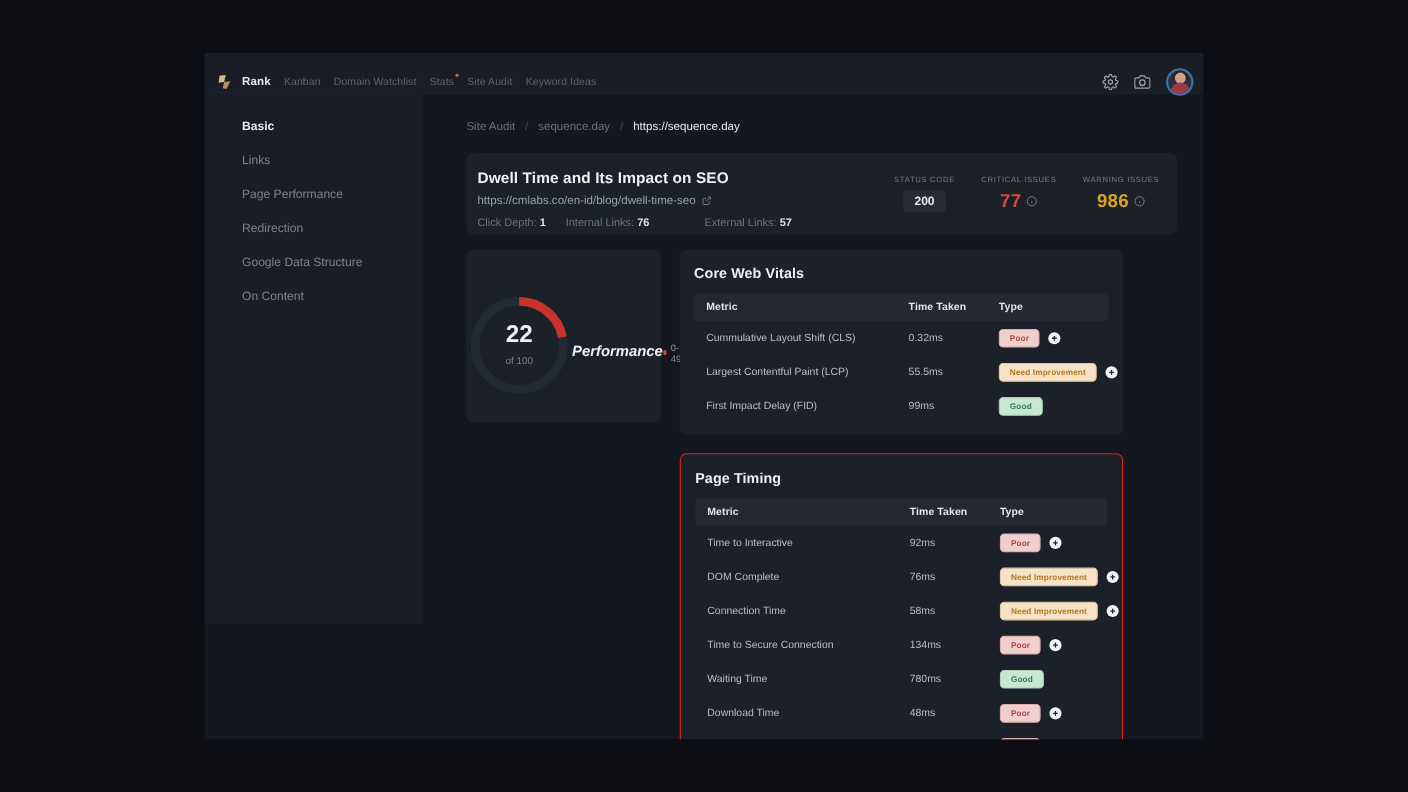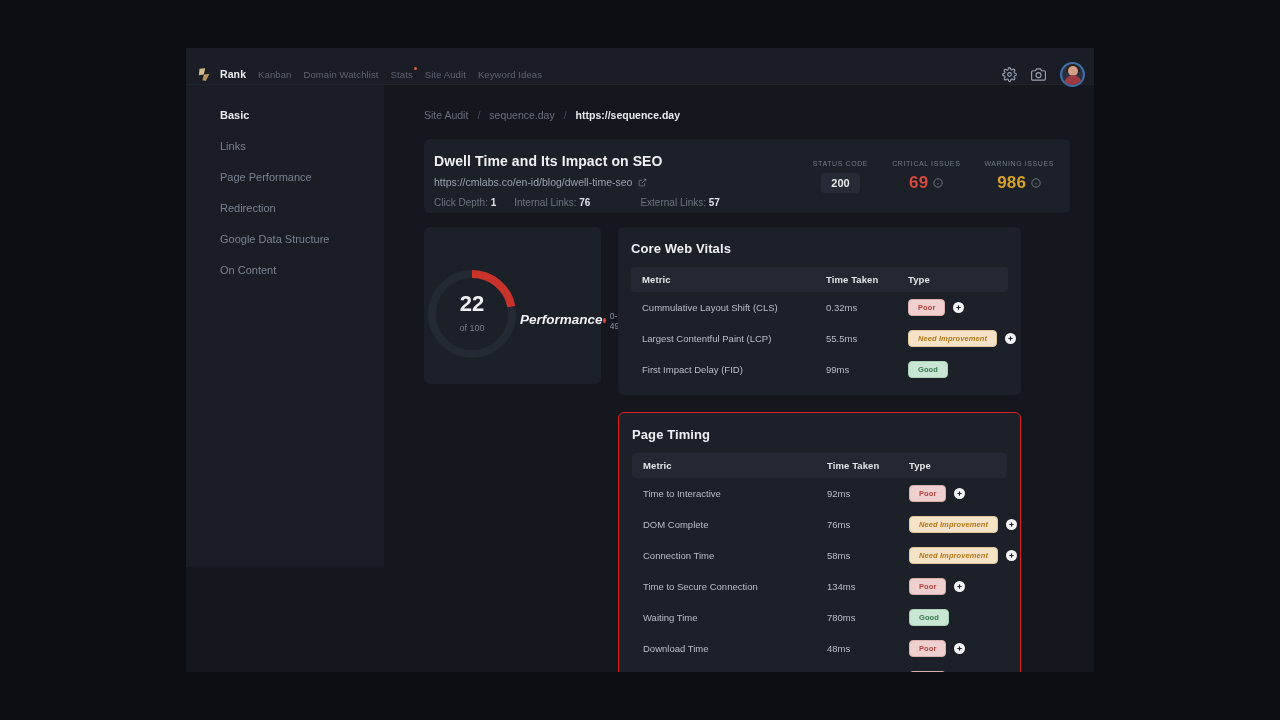--- a/index.html
+++ b/index.html
@@ -75,21 +75,21 @@
 
   #content {
     position: absolute; left: 198px; top: 37px;
     width: 710px; height: 587px;
     padding: 24px 24px 0 40px;
   }
 
   
   #breadcrumb { display: flex; align-items: center; gap: 9px; font-size: 10.5px; margin-bottom: 18px; }
   .crumb { color: #69707d; cursor: pointer; }
-  .crumb.current { color: #e8eaee; cursor: default; font-weight: bold; }
+  .crumb.current { color: #e8eaee; cursor: default; }
   .crumb-sep { color: #4b515d; }
 
   
   #header-card {
     background: #1c2029; border-radius: 6px;
     padding: 14px 16px 16px 10px;
     display: flex; align-items: flex-start;
     height: 74px;
     margin-bottom: 14px;
   }
@@ -158,21 +158,21 @@
   .col-metric { width: 184px; }
   .col-time { width: 82px; }
   .col-type { width: auto; }
 
   .type-cell { display: flex; align-items: center; gap: 8px; }
   .badge {
     display: inline-block; font-size: 7.5px; font-weight: bold;
     padding: 3px 9px; border-radius: 4px; letter-spacing: .1px; white-space: nowrap;
   }
   .badge.poor { background: #f0cfcf; color: #b4433c; border: 1px solid #d9b0ae; }
-  .badge.need { background: #f6e2c6; color: #b5791c; border: 1px solid #e0c79e; font-style: italic; }
+  .badge.need { background: #f6e2c6; color: #b5791c; border: 1px solid #e0c79e; }
   .badge.good { background: #c9e6d2; color: #34794f; border: 1px solid #a9d2b7; }
   .plus-btn {
     width: 11px; height: 11px; border-radius: 50%; background: #f2f3f5;
     display: inline-flex; align-items: center; justify-content: center;
     cursor: pointer; flex: 0 0 auto;
   }
   .plus-btn svg { width: 7px; height: 7px; color: #20242c; display:block; }
 </style>
 </head>
 <body>
@@ -291,21 +291,21 @@
         <div class="hc-stats">
           <div class="stat">
             <div class="stat-label">STATUS CODE</div>
             <div class="stat-val-wrap">
               <span class="status-pill">200</span>
             </div>
           </div>
           <div class="stat">
             <div class="stat-label">CRITICAL ISSUES</div>
             <div class="stat-val-wrap">
-              <span class="big-num critical">69</span>
+              <span class="big-num critical">77</span>
               <span>
                 <svg class="info-ico" viewBox="0 0 24 24" fill="none" stroke="currentColor" stroke-width="2">
                   <circle cx="12" cy="12" r="10"></circle>
                     <path d="M12 16v-4"></path>
                     <path d="M12 8h.01"></path>
                 </svg>
               </span>
             </div>
           </div>
           <div class="stat">

